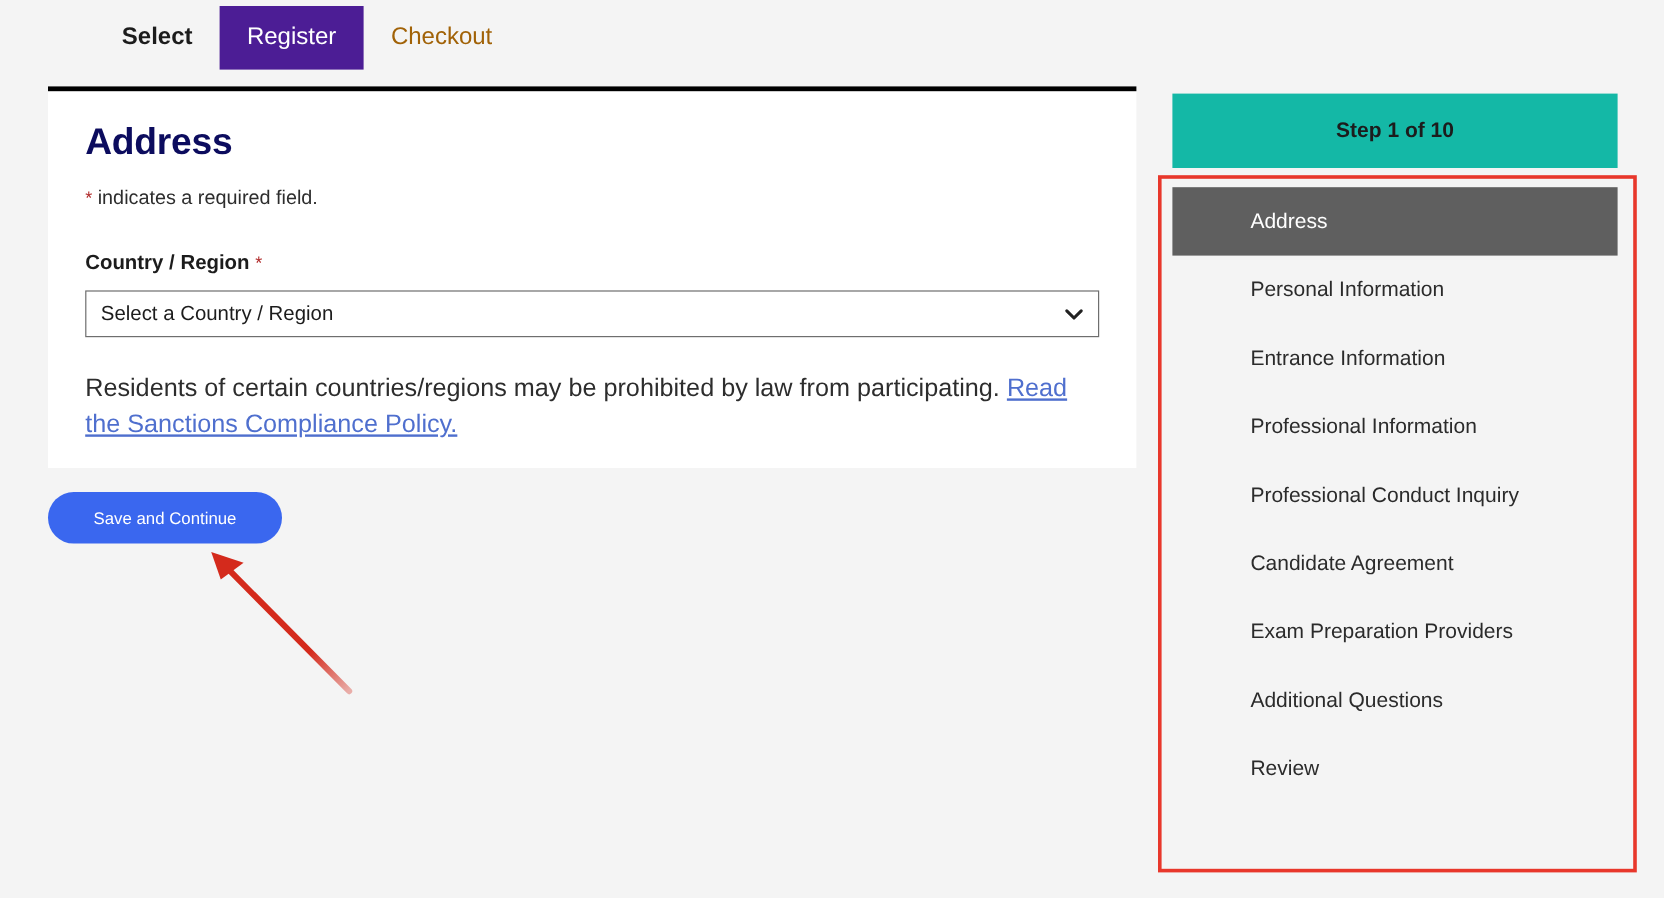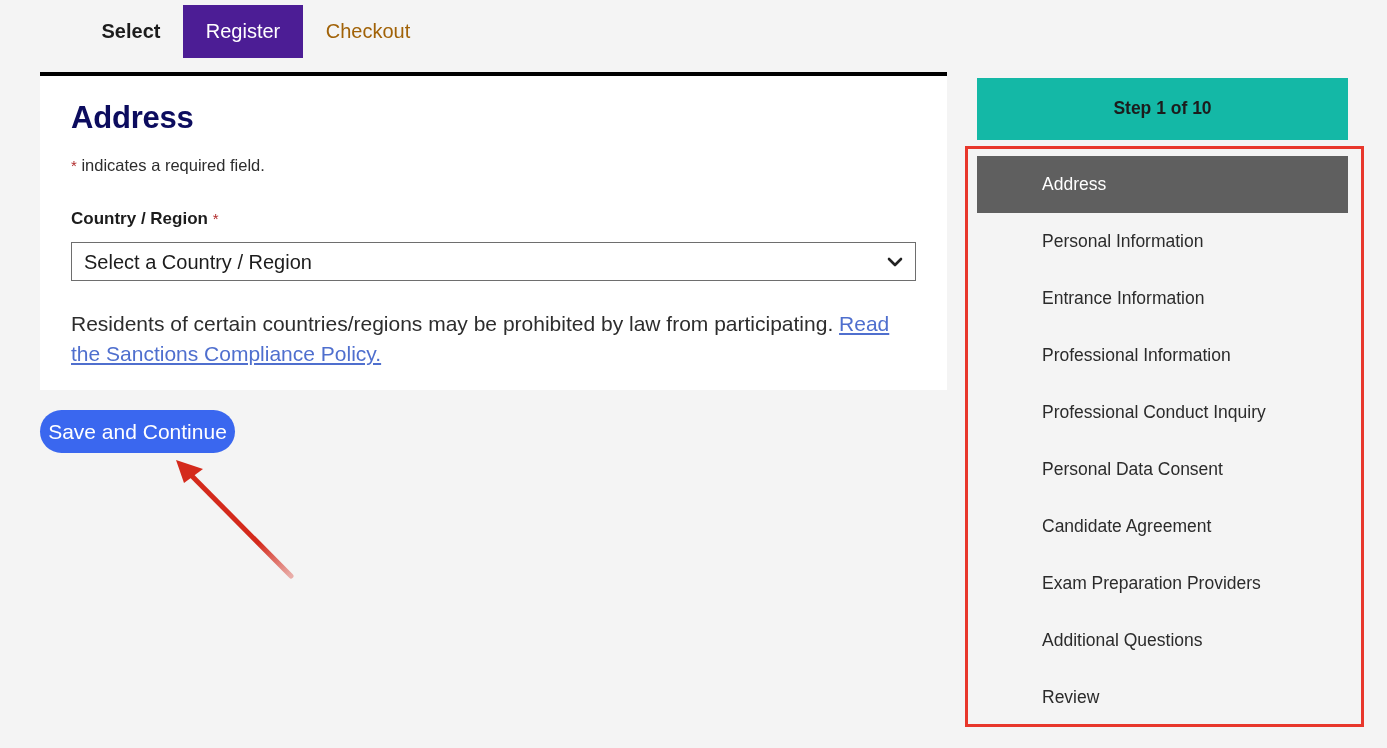--- a/index.html
+++ b/index.html
@@ -103,21 +103,21 @@
     position: absolute;
     left: 31px;
     top: 166px;
     width: 845px;
     height: 39px;
     box-sizing: border-box;
     border: 1px solid #6e6e6e;
     background: #ffffff;
     border-radius: 0;
     padding: 4px 12px;
-    font-size: 20px;
+    font-size: 17px;
     font-family: "Liberation Sans", sans-serif;
     color: #1c1c1c;
     -webkit-appearance: none;
     -moz-appearance: none;
     appearance: none;
   }
   #select-chevron {
     position: absolute;
     left: 845px;
     top: 176px;
@@ -144,21 +144,21 @@
   #save-btn {
     position: absolute;
     left: 40px;
     top: 410px;
     width: 195px;
     height: 43px;
     border: none;
     border-radius: 22px;
     background: #3a67ef;
     color: #ffffff;
-    font-size: 21px;
+    font-size: 14px;
     font-family: "Liberation Sans", sans-serif;
     cursor: pointer;
     padding: 0;
   }
 
   
   #arrow-svg {
     position: absolute;
     left: 160px;
     top: 450px;
@@ -270,18 +270,17 @@
 </div>
 
 <div id="steps-redbox"></div>
 
 <div id="steps-list">
   <div class="step-item active">Address</div>
   <div class="step-item">Personal Information</div>
   <div class="step-item">Entrance Information</div>
   <div class="step-item">Professional Information</div>
   <div class="step-item">Professional Conduct Inquiry</div>
-  <div class="step-item">Personal Data Consent</div>
   <div class="step-item">Candidate Agreement</div>
   <div class="step-item">Exam Preparation Providers</div>
   <div class="step-item">Additional Questions</div>
   <div class="step-item">Review</div>
 </div>
 
 </body></html>

